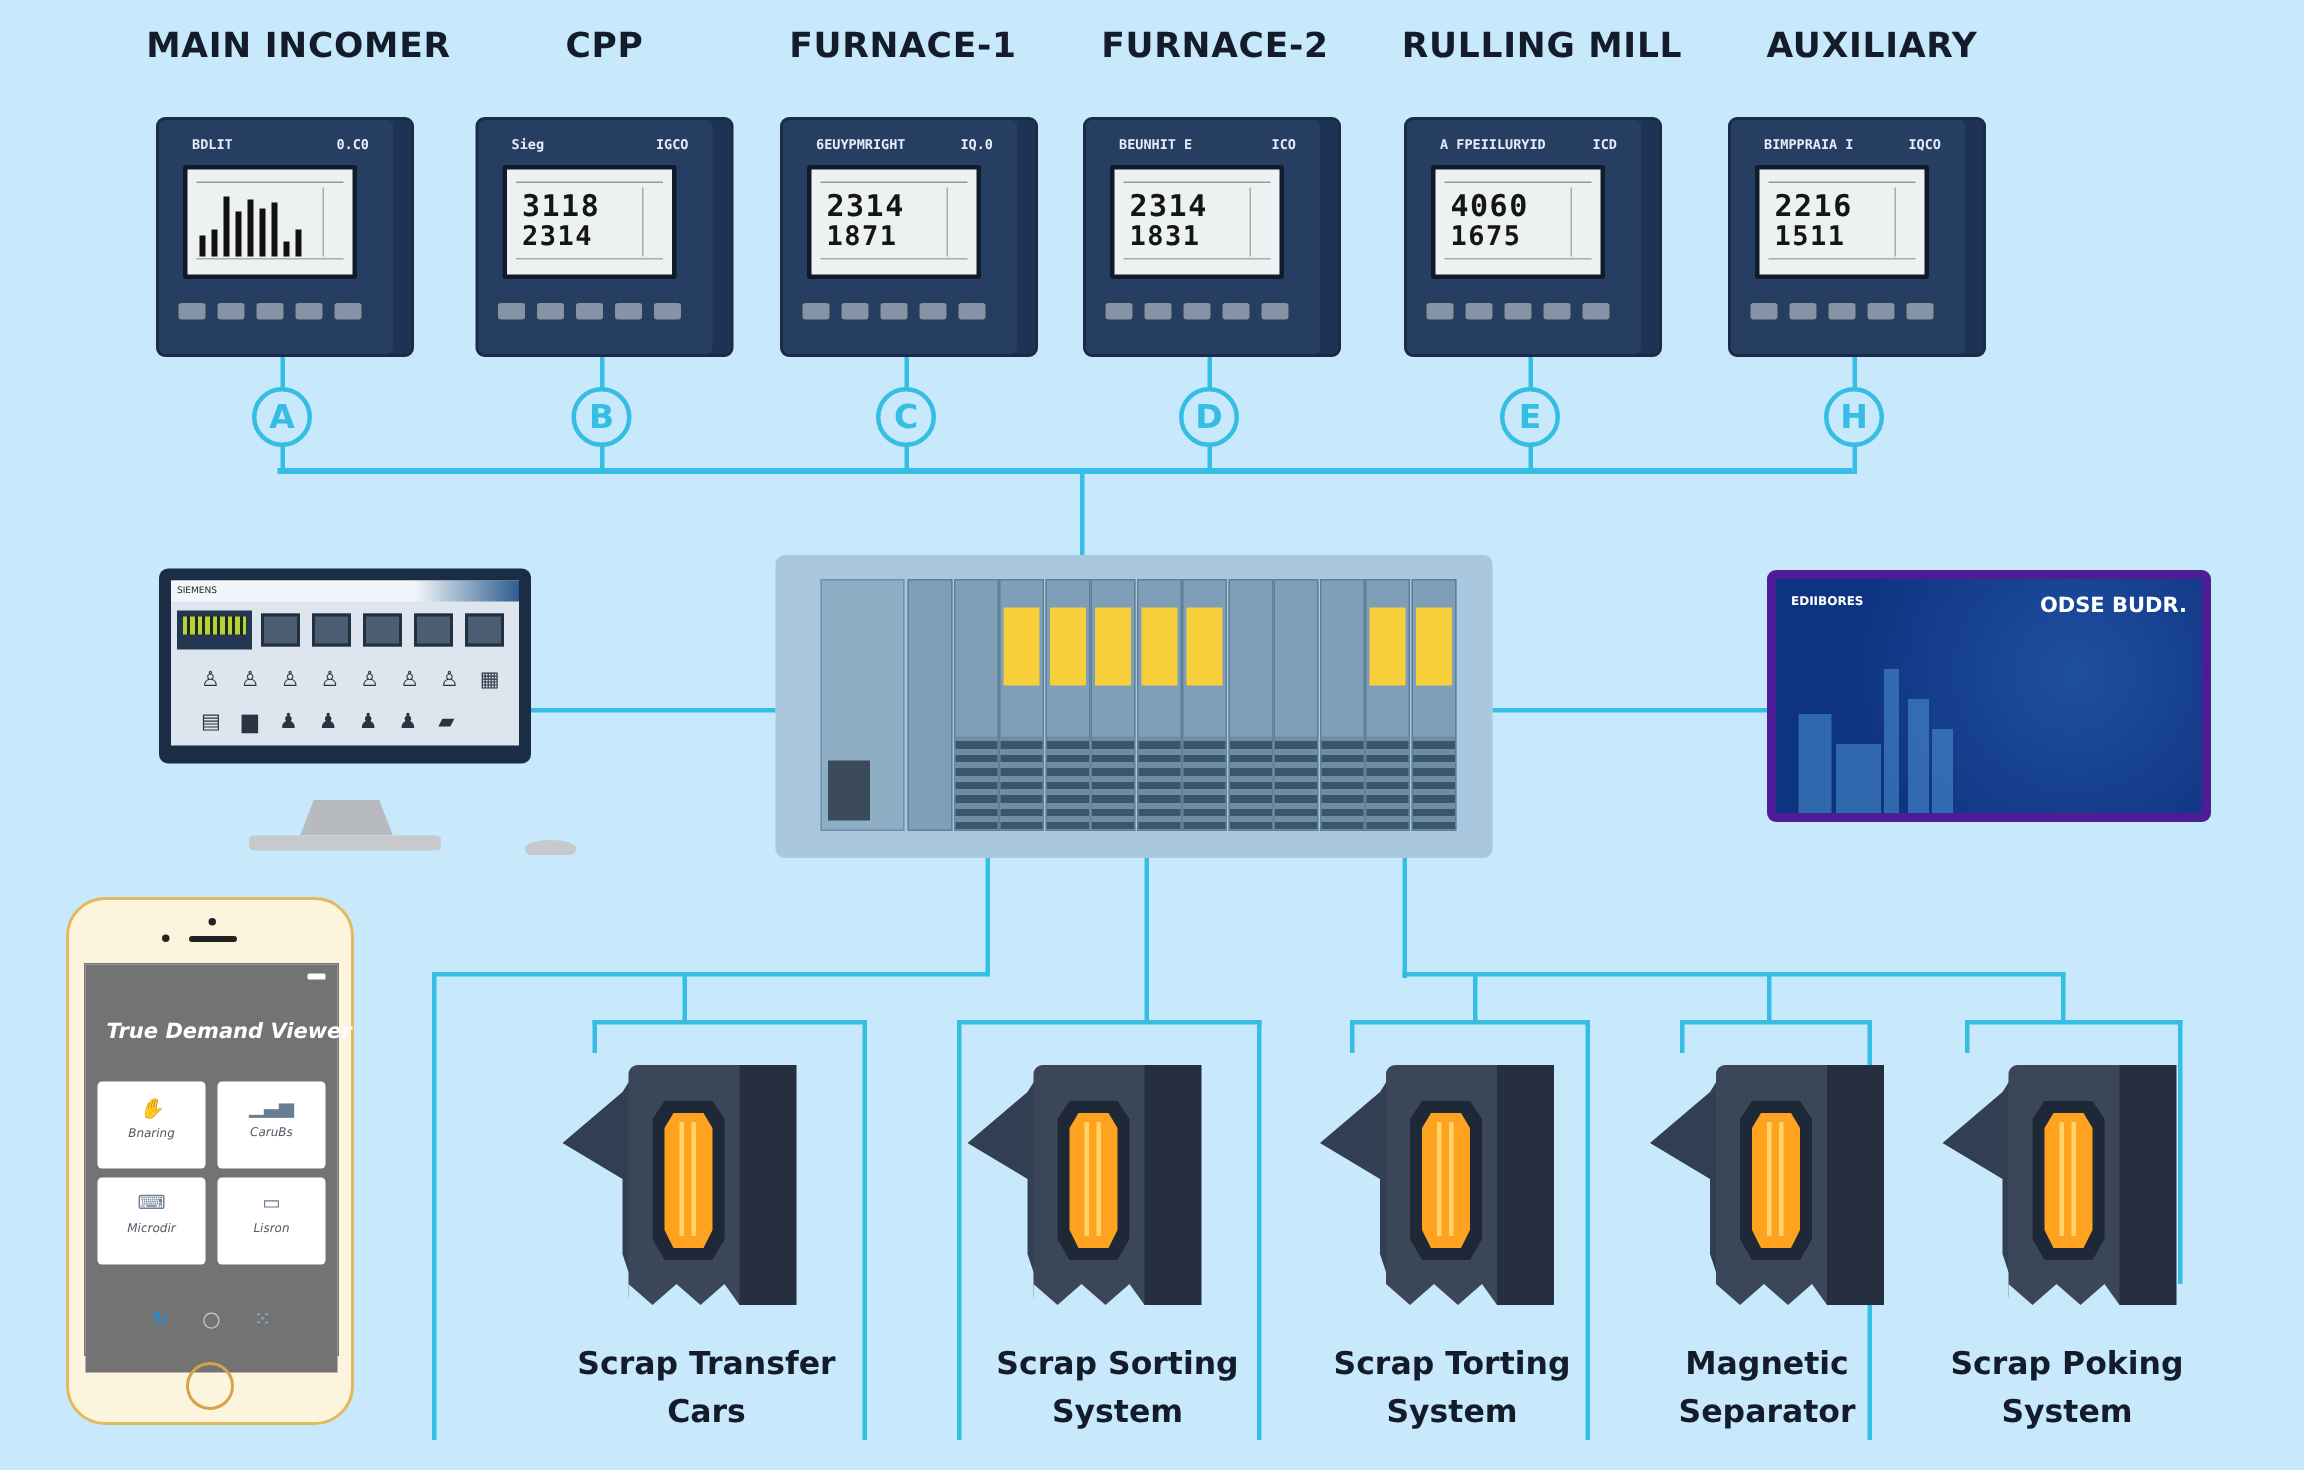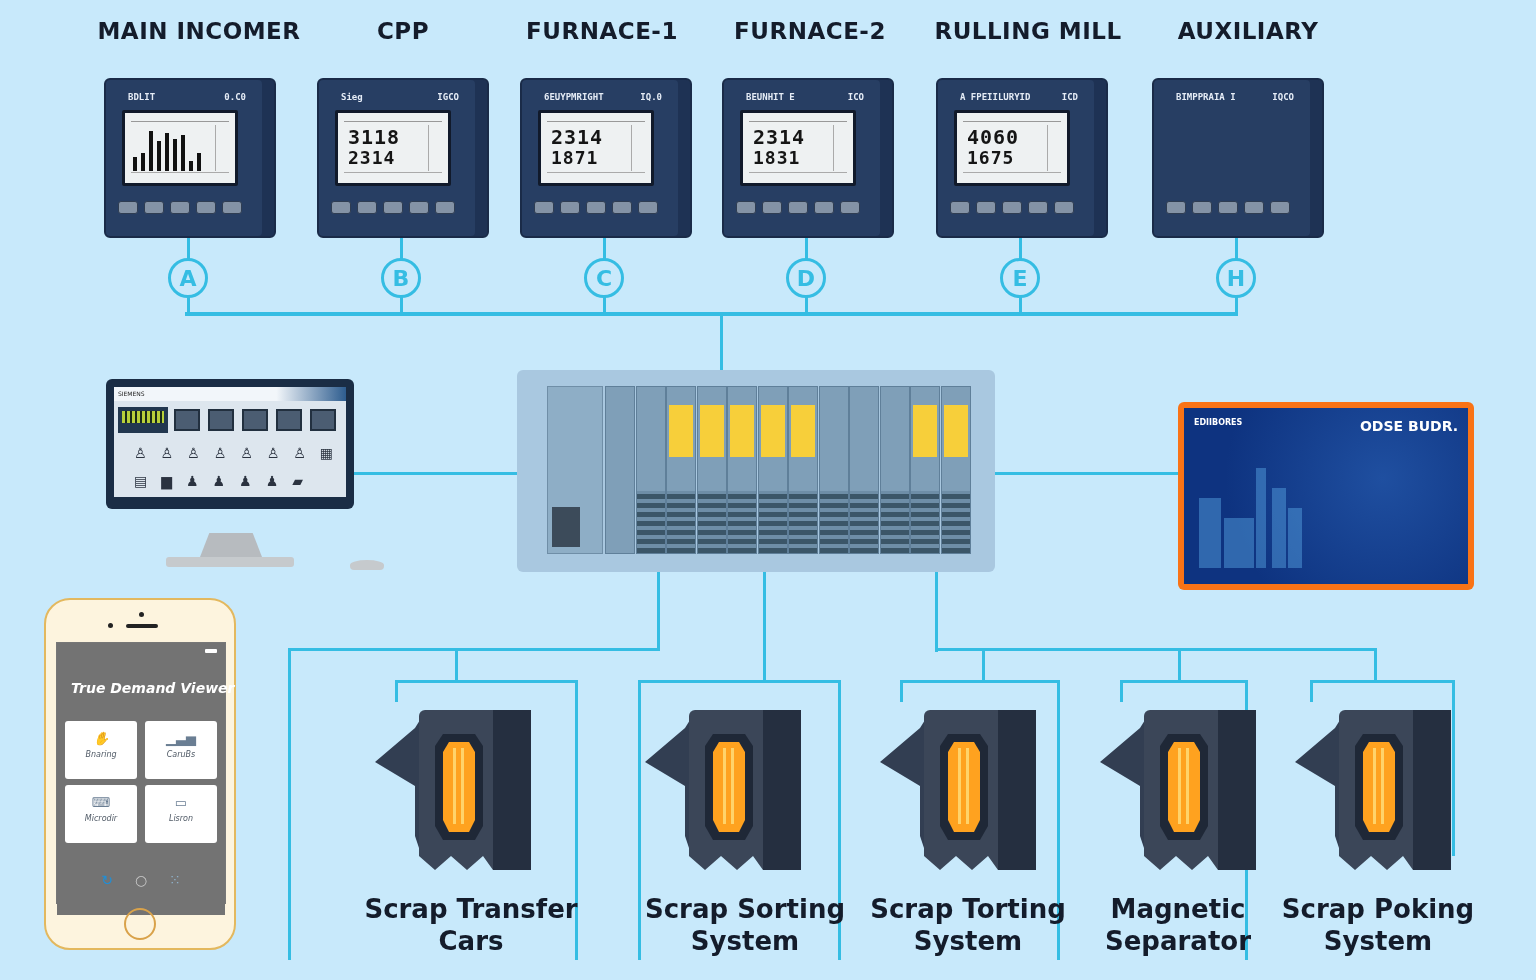--- a/index.html
+++ b/index.html
@@ -26,38 +26,38 @@
   .plc-wrap { position: absolute; left: 517px; top: 370px; width: 478px; height: 202px; background: #a9c8e0; border-radius: 6px; }
   .plc { position: absolute; left: 30px; top: 16px; width: 416px; height: 168px; }
   .plc .cpu { position: absolute; left: 0; top: 0; width: 56px; height: 168px; background: #8eaec6; border: 1px solid #6f8ea7; }
   .plc .cpu .port { position: absolute; left: 4px; bottom: 6px; width: 28px; height: 40px; background: #3c4b5a; }
   .plc .mod { position: absolute; top: 0; width: 30px; height: 168px; background: #7f9fb8; border: 1px solid #5f7f99; }
   .plc .mod .yel { position: absolute; top: 18px; left: 2px; right: 2px; height: 52px; background: #f7cf3a; }
   .plc .mod .term { position: absolute; bottom: 0; left: 0; right: 0; height: 62px; background: repeating-linear-gradient(0deg, #3b5668 0 5px, #6e8ea7 5px 9px); }
   .pc { position: absolute; left: 106px; top: 379px; width: 248px; height: 130px; background: #1a2d45; border-radius: 6px; }
   .pc .scr { position: absolute; left: 8px; top: 8px; right: 8px; bottom: 12px; background: #dde6ee; }
   .pc .scr .bar { position: absolute; left: 0; right: 0; top: 0; height: 14px; background: linear-gradient(90deg,#f2f6fa 70%, #2e5d8f); font-size: 6px; color: #222; padding-left: 4px; line-height: 14px; }
-  .tv { position: absolute; left: 1178px; top: 402px; width: 296px; height: 188px; background: #f97316; border-radius: 6px; }
+  .tv { position: absolute; left: 1178px; top: 380px; width: 296px; height: 168px; background: #4c1d95; border-radius: 6px; }
   .tv .scr { position: absolute; left: 6px; top: 6px; right: 6px; bottom: 6px; background: radial-gradient(circle at 70% 40%, #1f4fa0, #0e3380 70%); overflow: hidden; }
   .tv .t-left { position: absolute; top: 10px; left: 10px; font-size: 8px; color: #fff; font-weight: bold; }
   .tv .t-right { position: absolute; top: 10px; right: 10px; font-size: 14px; color: #fff; font-weight: bold; }
   .tv .lines { position: absolute; left: 125px; top: 40px; color: #fff; font-weight: bold; }
   .tv .lines div { font-size: 12px; line-height: 30px; white-space: nowrap; }
   .tv .lines .big { font-size: 28px; }
   .tv .skyline { position: absolute; left: 10px; top: 50px; width: 110px; height: 110px; opacity: .45; }
   .phone { position: absolute; left: 44px; top: 598px; width: 192px; height: 352px; background: #fdf4de; border: 2px solid #e3b85e; border-radius: 26px; }
   .phone .scr { position: absolute; left: 10px; top: 42px; width: 170px; height: 262px; background: #ffffff; border: 1px solid #777; }
   .phone .app { position: absolute; left: 0; top: 0; right: 0; height: 272px; background: #737373; font-style: italic; }
   .phone .app-title { position: absolute; top: 37px; left: 14px; color: #fff; font-size: 14px; font-weight: bold; white-space: nowrap; }
   .phone .tile { position: absolute; width: 72px; height: 58px; background: #fff; border-radius: 3px; text-align: center; }
   .phone .tile .ic { display: block; margin-top: 10px; font-size: 13px; color: #6a7e93; }
   .phone .tile .lb { display: block; margin-top: 4px; font-size: 8px; color: #505a66; }
   .phone .navbar { position: absolute; left: 0; right: 0; bottom: 0; height: 46px; display: flex; align-items: center; justify-content: center; gap: 22px; font-size: 14px; }
   .machine { position: absolute; top: 706px; width: 160px; height: 166px; }
-  .machine-label { position: absolute; top: 893px; text-align: center; font-weight: bold; font-size: 26px; color: #141c2b; line-height: 32px; transform: translateX(-50%); white-space: nowrap; }
+  .machine-label { position: absolute; top: 893px; text-align: center; font-weight: bold; font-size: 21px; color: #141c2b; line-height: 32px; transform: translateX(-50%); white-space: nowrap; }
 </style>
 </head>
 <body>
 
 <div class="line" style="left:185px; top:312px; width:1050px; height:4px;"></div>
 <div class="line" style="left:720px; top:312px; width:3px; height:60px;"></div>
 <div class="line" style="left:354px; top:472px; width:163px; height:3px;"></div>
 <div class="line" style="left:995px; top:472px; width:183px; height:3px;"></div>
 
 <div id="stems">
@@ -176,20 +176,27 @@
         <span></span>
         <span></span>
         <span></span>
       </div>
     </div>
     <div class="node" style="left: 1000px;">E</div>
     <div class="feeder-title" style="left: 1248px;">AUXILIARY</div>
     <div class="meter" style="left: 1152px;">
       <div class="brand">BIMPPRAIA I</div>
       <div class="model">IQCO</div>
+      <div class="lcd">
+        <div class="hdr"></div>
+        <div class="r1">2216</div>
+        <div class="r2">1511</div>
+        <div class="side"></div>
+        <div class="foot"></div>
+      </div>
       <div class="btns">
         <span></span>
         <span></span>
         <span></span>
         <span></span>
         <span></span>
       </div>
     </div>
     <div class="node" style="left: 1216px;">H</div>
   </div>

